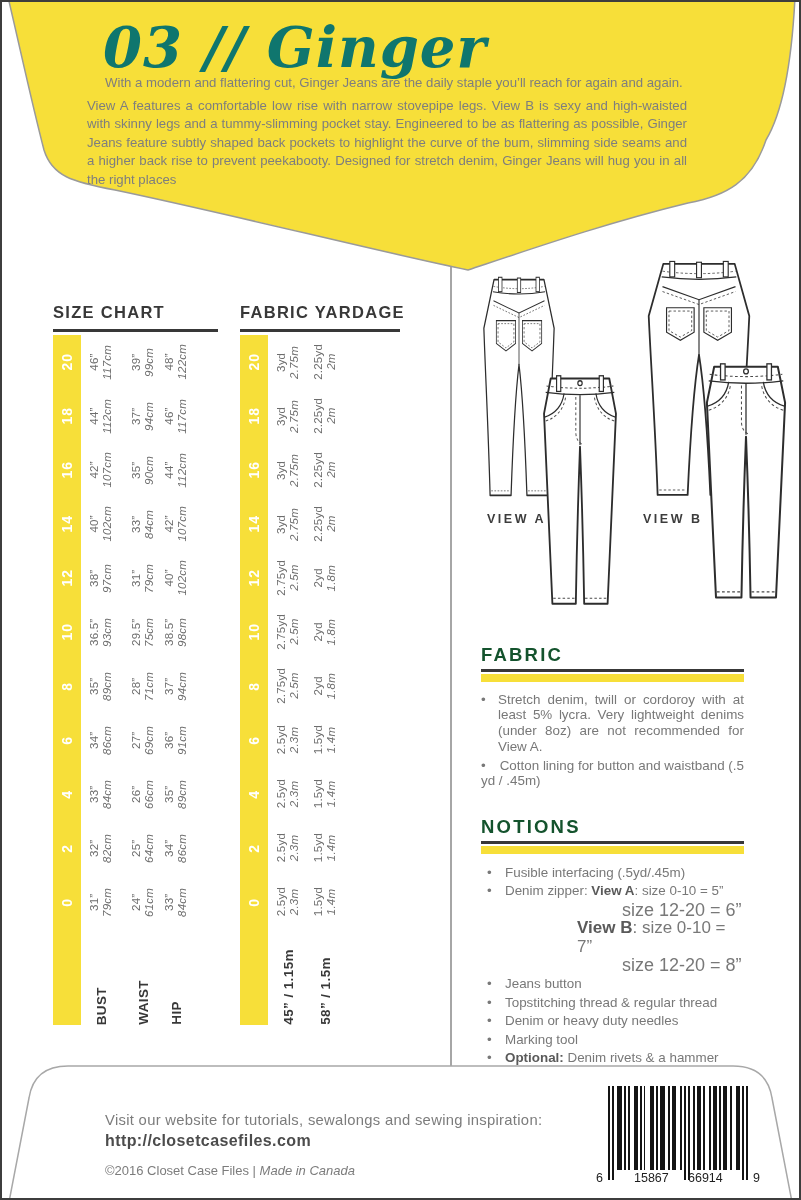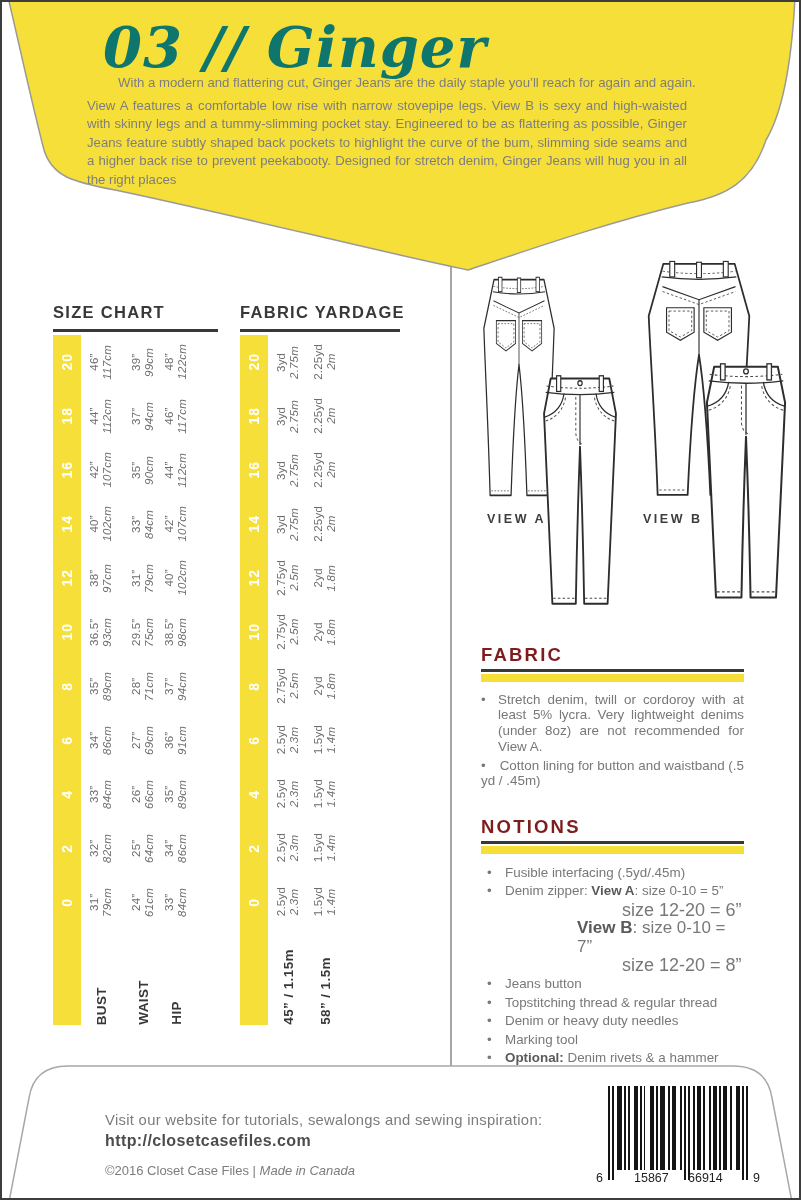--- a/index.html
+++ b/index.html
@@ -6,21 +6,21 @@
   #page{position:relative;width:801px;height:1200px;background:#fff;overflow:hidden;
         font-family:"Liberation Sans",sans-serif;}
   .frame{position:absolute;inset:0;border:2px solid #3d3d3d;pointer-events:none;z-index:60;}
 
   
   #flap-svg{position:absolute;left:0;top:0;z-index:1;}
   .flap-title{position:absolute;left:103px;top:14px;z-index:2;
     font-family:"DejaVu Serif",serif;font-style:italic;font-weight:bold;
     font-size:56px;color:#0f766e;letter-spacing:1px;}
   .flap-intro{position:absolute;left:105px;top:75px;width:600px;z-index:2;
-    font-size:13.2px;color:#7e7e7e;margin-left:13px;}
+    font-size:13.2px;color:#7e7e7e;}
   .flap-desc{position:absolute;left:87px;top:97px;width:600px;z-index:2;
     font-size:13.2px;line-height:18.4px;color:#7e7e7e;text-align:justify;}
 
   
   .vdivider{position:absolute;left:450px;top:264px;width:2px;height:802px;background:#a6a6a6;z-index:0;}
 
   
   .tblock{position:absolute;top:303px;}
   #size-chart{left:53px;width:165px;}
   #fabric-yardage{left:240px;width:160px;}
@@ -45,21 +45,21 @@
   rect.d{fill:#fff;}
   .s{fill:none;stroke:#4a4a4a;stroke-width:1.1;stroke-dasharray:3 2.6;}
   .view-label{position:absolute;font-size:12.5px;font-weight:bold;letter-spacing:2.5px;color:#3d3d3d;z-index:2;}
   #view-a-label{left:487px;top:512px;}
   #view-b-label{left:643px;top:512px;}
 
   
   .rsec{position:absolute;left:481px;width:263px;}
   #fabric-sec{top:644px;}
   #notions-sec{top:816px;}
-  .sec-head2{font-size:18.5px;font-weight:bold;letter-spacing:2.2px;color:#7f1d1d;}
+  .sec-head2{font-size:18.5px;font-weight:bold;letter-spacing:2.2px;color:#14532d;}
   .rule2{height:2.5px;background:#383838;margin-top:3px;}
   .ybar{height:8px;background:var(--yellow);margin-top:2px;}
   .body-txt{font-size:13.4px;color:#787878;line-height:15.8px;}
   .fb1{margin-top:10px;position:relative;padding-left:17px;text-align:justify;}
   .fb1 .blt{position:absolute;left:0;top:0;}
   .fb2{margin-top:3px;text-align:justify;}
   .fb2 .blt{margin-right:14px;}
   .nlist{margin-top:10px;}
   .ni{position:relative;padding-left:24px;font-size:13.4px;color:#787878;line-height:18.6px;}
   .ni .blt{position:absolute;left:6px;top:0;}

